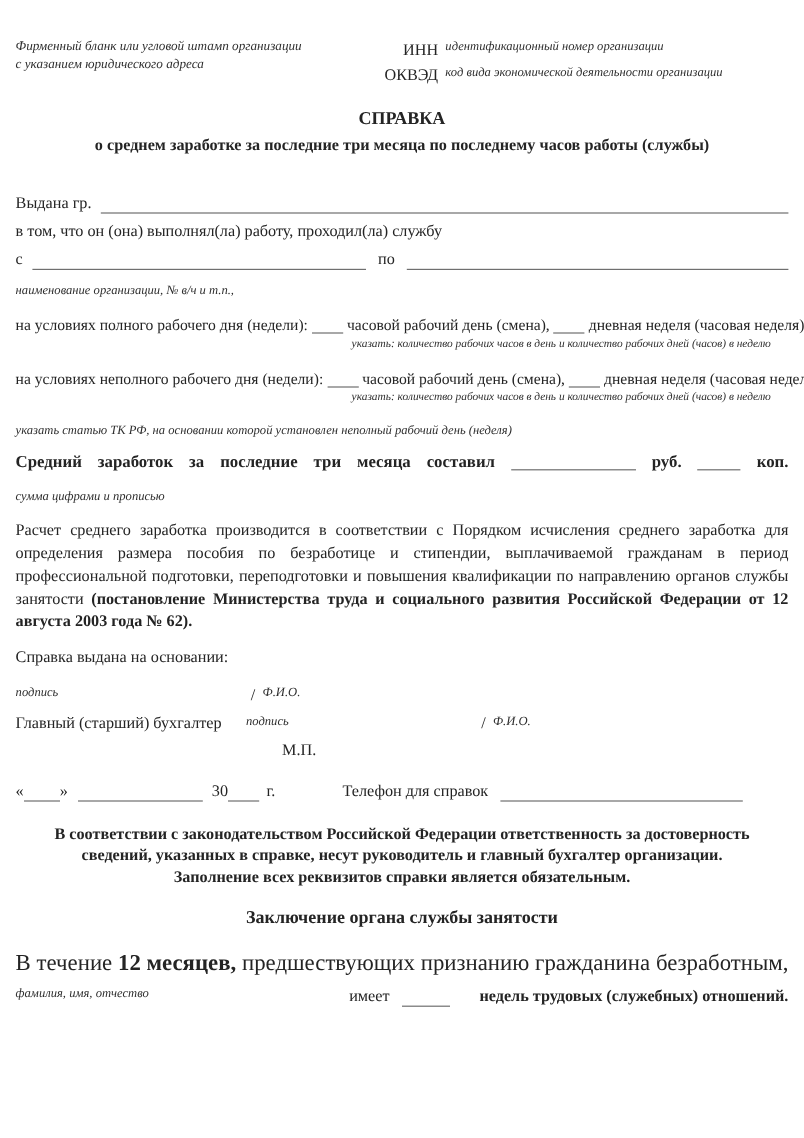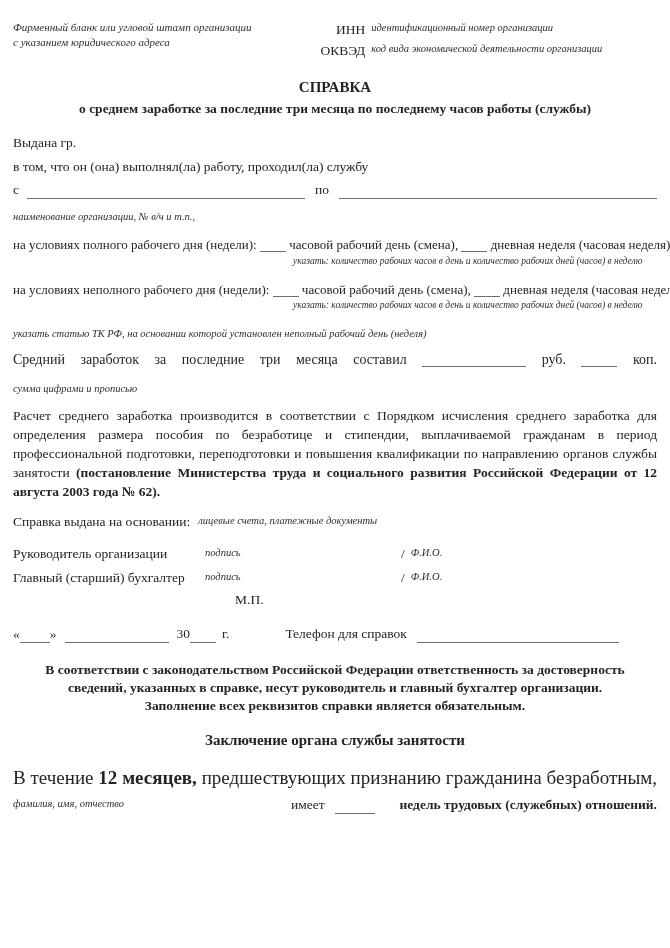--- a/index.html
+++ b/index.html
@@ -1,19 +1,19 @@
 <!DOCTYPE html>
 <html lang="ru"><head>
 <meta charset="utf-8">
 <style>
   html,body{margin:0;padding:0;background:#ffffff;}
   body{width:670px;height:948px;overflow:hidden;
        font-family:"Liberation Serif","DejaVu Serif",serif;
        color:#242424;font-size:13.5px;line-height:1.32;}
-  .page{padding:20px 13px 0 13px;}
+  .page{padding:32px 13px 0 13px;}
 
   
   .frow{display:flex;align-items:flex-start;}
   .lbl{line-height:17px;white-space:nowrap;}
   .fline{height:17px;border-bottom:1px solid #6f6f6f;}
   .fcol{display:flex;flex-direction:row;}
   .fcap{font-style:italic;font-size:10.5px;text-align:center;padding-top:1px;color:#2e2e2e;}
 
   
   .iblank{display:inline-block;border-bottom:1px solid #6f6f6f;height:11px;margin-bottom:-3px;}
@@ -25,26 +25,26 @@
   .hdr-right{width:348px;}
   .hdr-row{display:flex;align-items:center;margin-bottom:3px;}
   .hdr-row .lbl{width:54px;text-align:right;padding-right:6px;}
   .hdr-row .fcol{flex:1;}
 
   .title{text-align:center;font-weight:bold;font-size:15px;margin-top:16px;}
   .subtitle{text-align:center;font-weight:bold;font-size:13.5px;margin-top:2px;}
 
   .mt6{margin-top:6px;}.mt10{margin-top:10px;}
   .mt12{margin-top:12px;}.mt14{margin-top:14px;}.mt16{margin-top:16px;}
-  .mt18{margin-top:16px;flex-direction:column;}
+  .mt18{margin-top:30px;}
 
   .sched{font-size:13px;}
   .hint{font-style:italic;font-size:9.5px;color:#2e2e2e;margin-left:280px;margin-top:1px;}
 
-  .avg{font-weight:normal;font-size:14px;}
+  .avg{font-weight:bold;font-size:14px;}
 
   .para{text-align:justify;line-height:19px;}
   .para b{font-weight:bold;}
 
   .sig .lbl{width:192px;flex:none;}
   .sig .col1{width:190px;}
   .sig .slash{line-height:17px;padding:0 6px;}
   .sig .col2{flex:1;margin-right:40px;}
 
   .stamp{margin-left:222px;margin-top:4px;}
@@ -120,28 +120,23 @@
 
   <div class="fcol mt12">
     <div class="fline" style="height:14px;"></div>
     <div class="fcap">сумма цифрами и прописью</div>
   </div>
 
   <div class="para mt10"><span>Расчет среднего заработка производится в соответствии с Порядком исчисления среднего заработка для определения размера пособия по безработице и стипендии, выплачиваемой гражданам в период профессиональной подготовки, переподготовки и повышения квалификации по направлению органов службы занятости</span> <b>(постановление Министерства труда и социального развития Российской Федерации от 12 августа 2003 года № 62).</b></div>
 
   <div class="frow mt12">
     <span class="lbl" style="margin-right:8px;">Справка выдана на основании:</span>
-    <div class="fcol" style="flex:1;">
-      <div class="fline"></div>
-      <div class="fcap">лицевые счета, платежные документы</div>
-    </div>
   </div>
 
   <div class="frow sig mt14">
-    <span class="lbl">Руководитель организации</span>
     <div class="fcol col1">
       <div class="fline"></div>
       <div class="fcap">подпись</div>
     </div>
     <span class="slash">/</span>
     <div class="fcol col2">
       <div class="fline"></div>
       <div class="fcap">Ф.И.О.</div>
     </div>
   </div>

